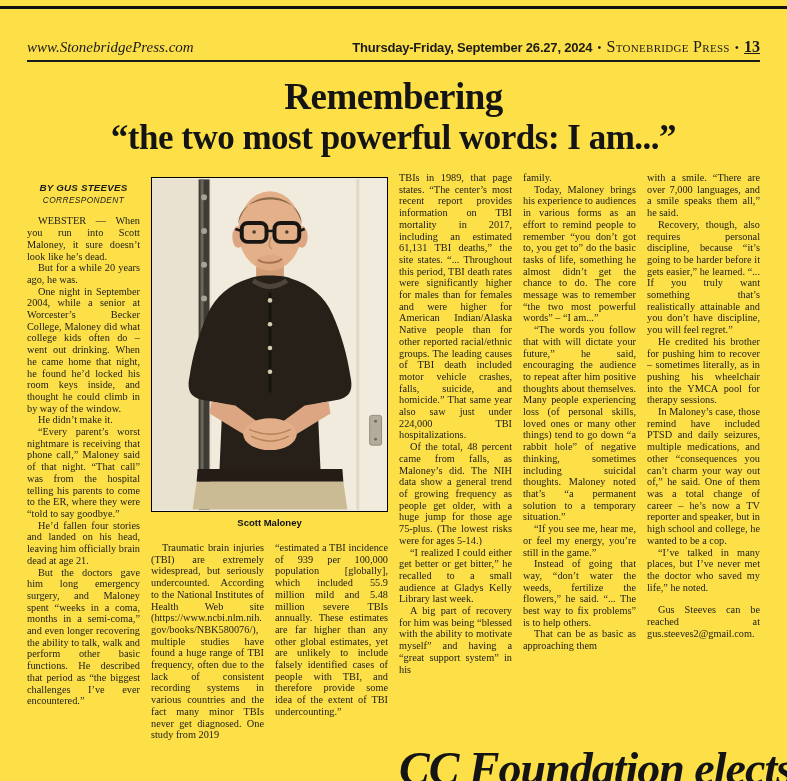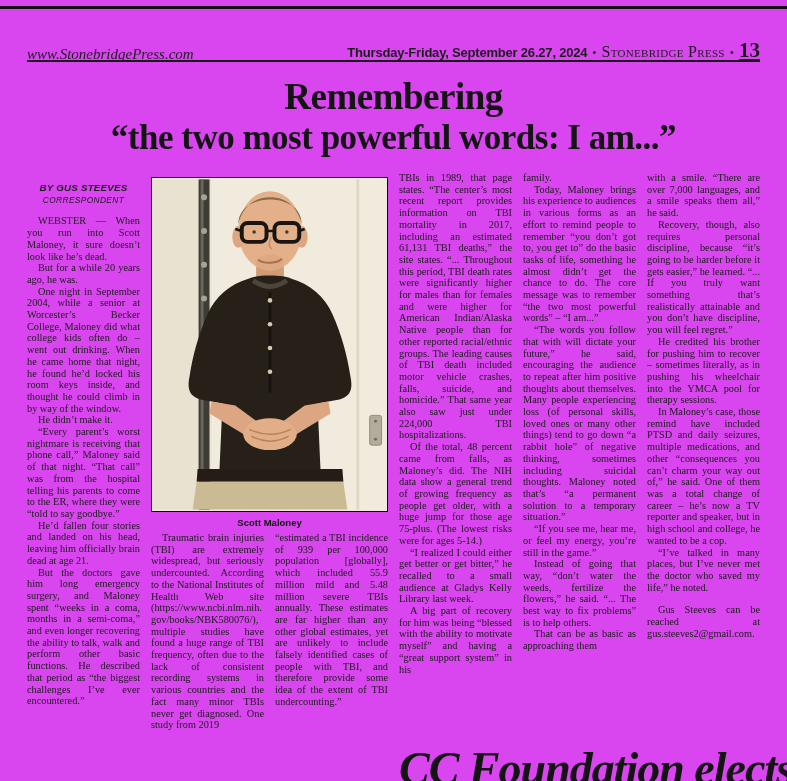--- a/index.html
+++ b/index.html
@@ -1,46 +1,46 @@
 <!DOCTYPE html>
 <html lang="en"><head>
 <meta charset="utf-8">
 <style>
   html,body{margin:0;padding:0;background:#ffffff;}
-  .page{position:relative;width:787px;height:781px;background:#d946ef;overflow:hidden;
+  .page{position:relative;width:787px;height:781px;background:#fde047;overflow:hidden;
         font-family:"Liberation Serif",serif;color:#1b1b1b;}
   .top-bar{position:absolute;top:6px;left:0;width:100%;height:3px;background:#111;}
   .header{position:absolute;top:38px;left:27px;right:27px;display:flex;
           justify-content:space-between;align-items:flex-end;}
   .site{font-style:italic;font-size:15px;}
   .header-right{display:flex;align-items:baseline;gap:5px;}
   .date{font-family:"Liberation Sans",sans-serif;font-weight:bold;font-size:13px;letter-spacing:-.2px;}
   .masthead{font-variant:small-caps;font-size:16px;letter-spacing:.3px;}
   .bullet{font-size:12px;}
-  .pageno{font-weight:bold;font-size:21px;text-decoration:underline;}
+  .pageno{font-weight:bold;font-size:16px;text-decoration:underline;}
   .header-rule{position:absolute;top:60px;left:27px;right:27px;height:2px;background:#1a1a1a;}
   .headline{position:absolute;top:76px;left:0;width:100%;text-align:center;
             font-weight:bold;letter-spacing:-.5px;color:#141414;}
   .headline .l1{font-size:37px;line-height:41px;}
   .headline .l2{font-size:35px;line-height:41px;}
   .main{position:absolute;top:172px;left:27px;right:27px;bottom:0;display:flex;gap:11px;}
   .col{flex:0 0 113px;width:113px;font-size:10.3px;line-height:11.7px;text-align:justify;}
   .clip{max-height:560px;overflow:hidden;}
   .para{margin:0;overflow-wrap:anywhere;}
   .para.ind{text-indent:11px;}
   .para.gap{margin-top:11px;}
   .byline{text-align:center;margin:10px 0 9px;font-family:"Liberation Sans",sans-serif;}
   .byline .author{font-weight:bold;font-style:italic;font-size:9.8px;letter-spacing:.2px;}
   .byline .role{font-style:italic;font-size:8.3px;letter-spacing:.4px;margin-top:1px;}
   .mid{flex:0 0 237px;width:237px;display:flex;flex-direction:column;}
   .photo-frame{margin-top:5px;border:1px solid #000;width:235px;height:333px;background:#f1ebdd;}
   .photo-frame svg{display:block;}
   .caption{text-align:center;font-family:"Liberation Sans",sans-serif;font-weight:bold;
            font-size:9.5px;margin-top:5px;color:#111;}
-  .mid-cols{display:flex;gap:11px;margin-top:4px;}
+  .mid-cols{display:flex;gap:11px;margin-top:14px;}
   .next-headline{position:absolute;left:399px;width:361px;top:742px;text-align:center;
                  font-size:46px;font-weight:bold;font-style:italic;white-space:nowrap;
                  letter-spacing:-1px;color:#141414;}
 </style>
 </head>
 <body>
 
 <div class="page">
 
   <div class="top-bar"></div>

